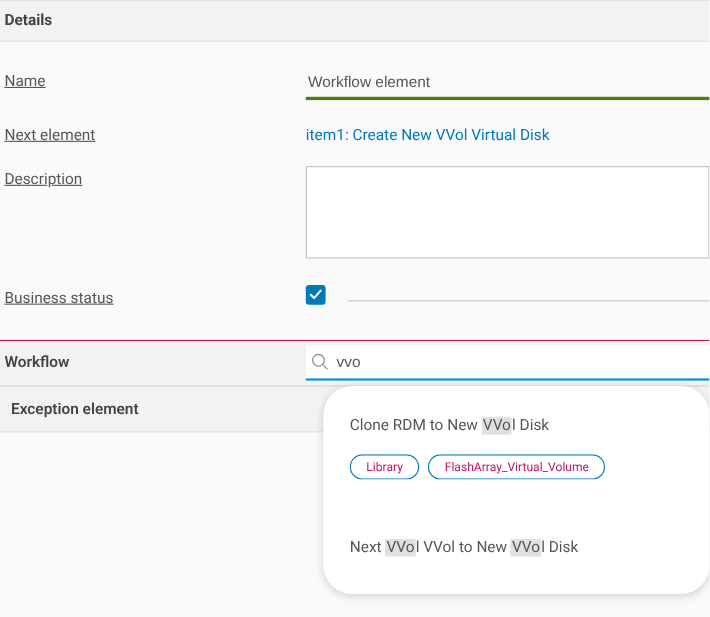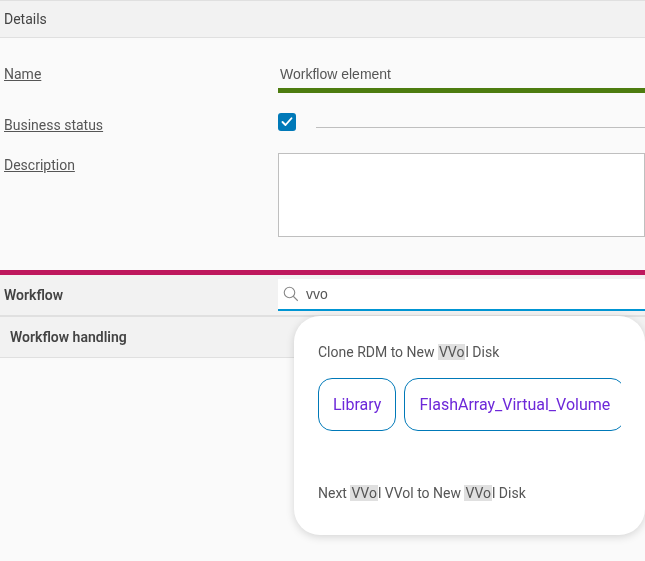--- a/index.html
+++ b/index.html
@@ -11,21 +11,21 @@
     width: 645px;
     height: 561px;
     overflow: hidden;
   }
   .panel { background: #fafafa; }
   .section-header {
     background: #f2f2f2;
     border-top: 1px solid #e0e0e0;
     border-bottom: 1px solid #e0e0e0;
     padding: 10px 0 10px 4px;
-    font-weight: 400;
+    font-weight: 700;
     color: #444;
   }
   .section-header.eh {
     background: #f2f2f2;
     border-top: 1px solid #e0e0e0;
     border-bottom: 1px solid #e0e0e0;
     padding: 12px 0 12px 10px;
     font-weight: 600;
     color: #444;
   }
@@ -40,21 +40,21 @@
     padding-left: 4px;
     color: #565656;
     font-size: 14px;
     padding-top: 4px;
     text-decoration: underline;
   }
   .field-col { flex: 1; padding-right: 0; }
   .underline-input {
     width: 100%;
     border: none;
-    border-bottom: 5px solid #4d7c0f;
+    border-bottom: 3px solid #4d7c0f;
     background: transparent;
     font-size: 14px;
     padding: 4px 0 6px 2px;
     color: #565656;
     outline: none;
   }
   .link-text {
     color: #0079b8;
     font-size: 14px;
     padding-top: 4px;
@@ -85,21 +85,21 @@
     background: #fff;
     resize: none;
     font-size: 14px;
     padding: 6px;
     outline: none;
   }
   .workflow-row {
     display: flex;
     align-items: center;
     background: #f2f2f2;
-    border-top: 5px solid #be185d;
+    border-top: 1px solid #be185d;
     border-bottom: 1px solid #e0e0e0;
   }
   .workflow-label {
     flex: 0 0 278px;
     padding: 12px 0 12px 4px;
     font-weight: 600;
     color: #444;
   }
   .search-wrap {
     flex: 1;
@@ -131,23 +131,23 @@
   .result-title {
     color: #565656;
     font-size: 14px;
     margin-bottom: 18px;
   }
   .hl { background: #e0e0e0; padding: 0 1px; }
   .tags { display: flex; gap: 8px; flex-wrap: nowrap; overflow: hidden; }
   .tag {
     border: 1px solid #0079b8;
     border-radius: 14px;
-    padding: 16px 14px;
-    font-size: 16px;
-    color: #6d28d9;
+    padding: 4px 14px;
+    font-size: 11px;
+    color: #be185d;
     white-space: nowrap;
   }
   .spacer { height: 30px; }
 </style>
 </head>
 <body>
 
 <div class="panel">
 
   <div class="section-header">
@@ -156,58 +156,64 @@
 
   <div class="form-area">
 
     <div class="row">
       <div class="label-col">Name</div>
       <div class="field-col">
         <input class="underline-input" type="text" value="Workflow element" style="">
       </div>
     </div>
 
+    <div class="row">
+      <div class="label-col">Next element</div>
+      <div class="field-col">
+        <span class="link-text">item1: Create New VVol Virtual Disk</span>
+      </div>
+    </div>
+
+    <div class="row">
+      <div class="label-col">Description</div>
+      <div class="field-col">
+        <textarea class="desc-box" style=""></textarea>
+      </div>
+    </div>
 
     <div class="row">
       <div class="label-col">Business status</div>
       <div class="field-col check-wrap">
         <div class="checkbox-box">
           <svg viewBox="0 0 16 16">
             <path d="M2 8 L6 12 L14 3" stroke="#fff" stroke-width="2.5" fill="none" stroke-linecap="round" stroke-linejoin="round"></path>
           </svg>
         </div>
         <div class="status-line"></div>
       </div>
     </div>
 
-    <div class="row">
-      <div class="label-col">Description</div>
-      <div class="field-col">
-        <textarea class="desc-box" style=""></textarea>
-      </div>
-    </div>
-
   </div>
 
   <div class="workflow-row">
     <div class="workflow-label">
       <span>Workflow</span>
     </div>
     <div class="search-wrap">
       <svg viewBox="0 0 24 24">
         <circle cx="10" cy="10" r="7" stroke="#888" stroke-width="1.5" fill="none"></circle>
         <line x1="15" y1="15" x2="21" y2="21" stroke="#888" stroke-width="1.5"></line>
       </svg>
       <input class="search-input" type="text" value="vvo" style="">
     </div>
   </div>
 
   <div style="position:relative;">
     <div class="section-header eh" style="position:relative; z-index:1;">
-      <span>Workflow handling</span>
+      <span>Exception element</span>
     </div>
 
     <div class="dropdown" style="position:absolute; top:0; left:16px; right:0; z-index:2;border-radius:26px;">
 
       <div class="result-item">
         <div class="result-title">
           <span>Clone RDM to New </span><span class="hl">VVo</span><span>l Disk</span>
         </div>
         <div class="tags">
           <span class="tag">Library</span>

